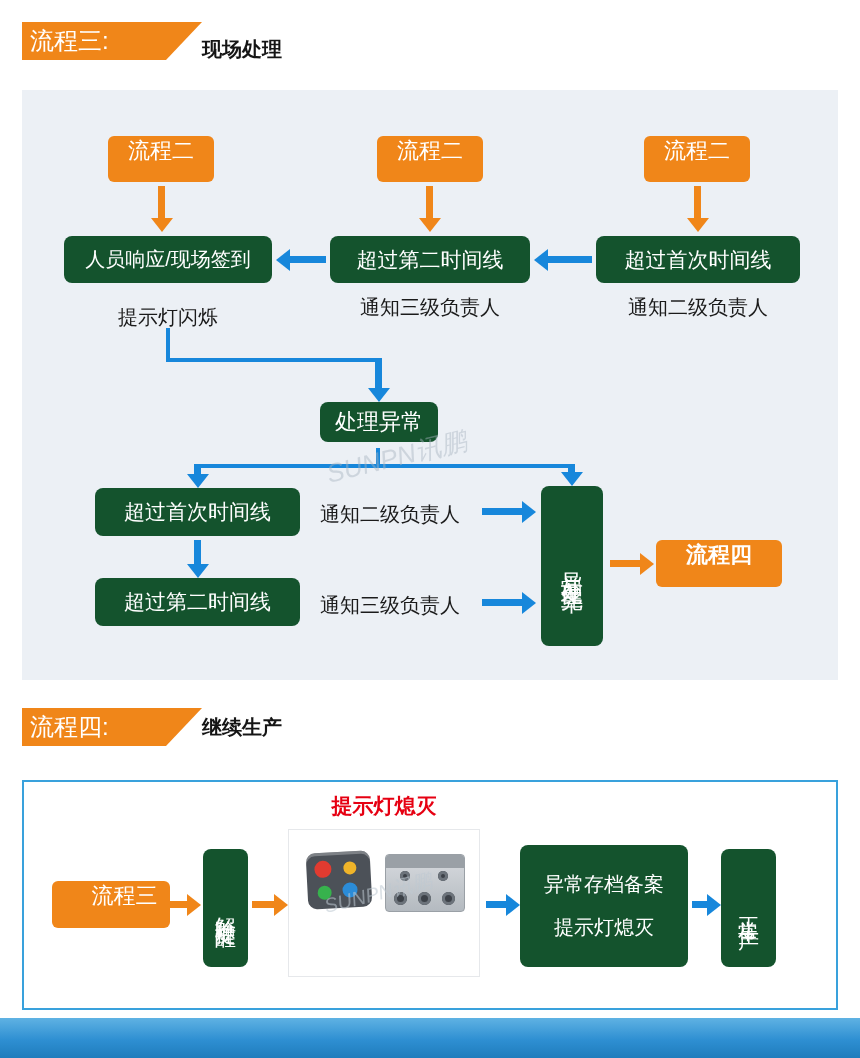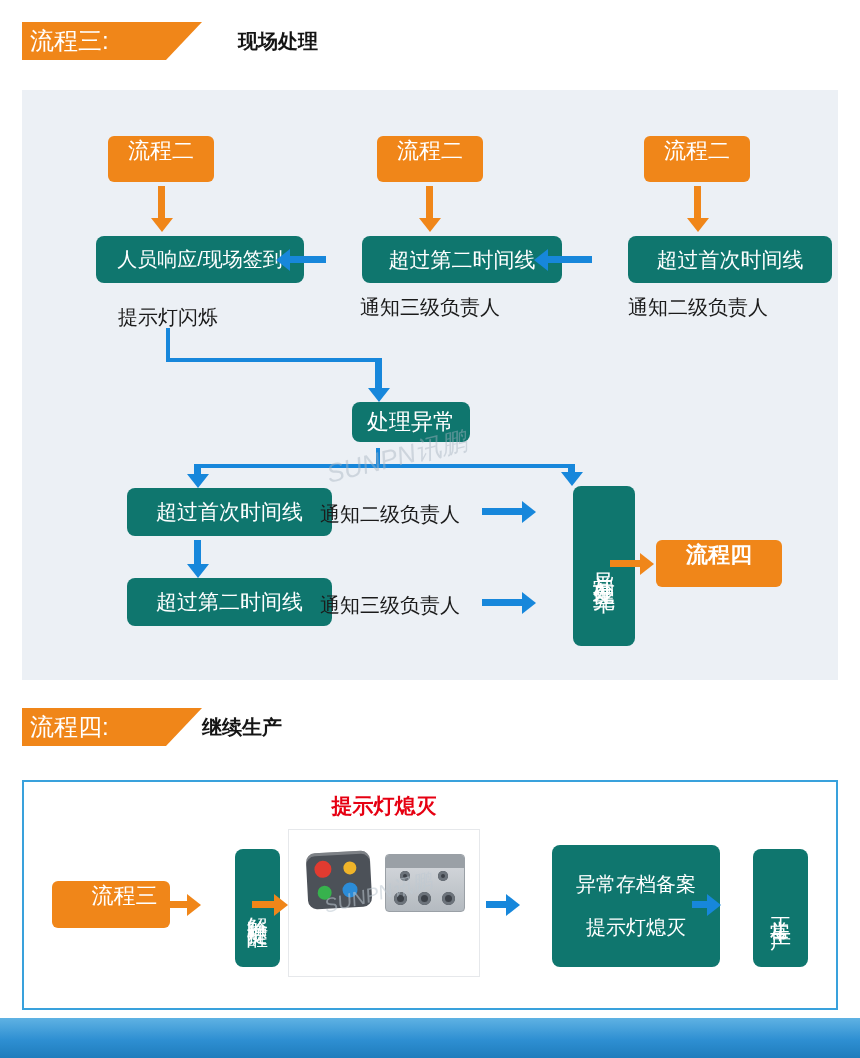--- a/index.html
+++ b/index.html
@@ -14,22 +14,22 @@
   .section-title { position:absolute; left:202px; height:38px; display:flex; align-items:center;
                    font-size:20px; font-weight:bold; color:#151515; }
 
   
   .panel1 { position:absolute; left:22px; top:90px; width:816px; height:590px; background:#ECF0F5; }
   .panel2 { position:absolute; left:22px; top:780px; width:816px; height:230px; background:#fff; border:2px solid #39A1DC; }
 
   
   .obox { position:absolute; background:#F08619; color:#fff; border-radius:6px;
           display:flex; align-items:flex-start; justify-content:center; font-size:22px; font-weight:500; }
-  .bbox { position:absolute; background:#0f766e; color:#fff; border-radius:8px;
-          display:flex; align-items:center; justify-content:center; font-size:21px; font-weight:500;margin-left:32px; }
+  .bbox { position:absolute; background:#14532d; color:#fff; border-radius:8px;
+          display:flex; align-items:center; justify-content:center; font-size:21px; font-weight:500; }
   .bbox.small { font-size:20px; }
   .vtext { writing-mode:vertical-lr; text-orientation:upright; letter-spacing:4px; }
   .note { position:absolute; color:#1b1b1b; font-size:20px; font-weight:500; text-align:center; }
 
   
   .line { position:absolute; background:#1787DB; }
   .orange-a { --c:#F08619; }
   .blue-a { --c:#1787DB; }
   .av { position:absolute; width:7px; background:var(--c); }
   .av::after { content:""; position:absolute; left:50%; top:100%; transform:translateX(-50%);
@@ -78,21 +78,21 @@
             background:linear-gradient(180deg,#5FB2E3 0%, #2E8FD2 55%, #1F7CBC 100%); }
 </style>
 </head>
 <body>
 
 <div class="page">
 
   <div class="ribbon" style="top:22px;">
     <span>流程三:</span>
   </div>
-  <div class="section-title" style="top:22px;margin-left:36px;">现场处理</div>
+  <div class="section-title" style="top:30px;">现场处理</div>
 
   <div class="panel1"></div>
 
   <div class="obox" style="left:108px; top:136px; width:106px; height:46px;">
     <span>流程二</span>
   </div>
   <div class="obox" style="left:377px; top:136px; width:106px; height:46px;">
     <span>流程二</span>
   </div>
   <div class="obox" style="left:644px; top:136px; width:106px; height:46px;">

